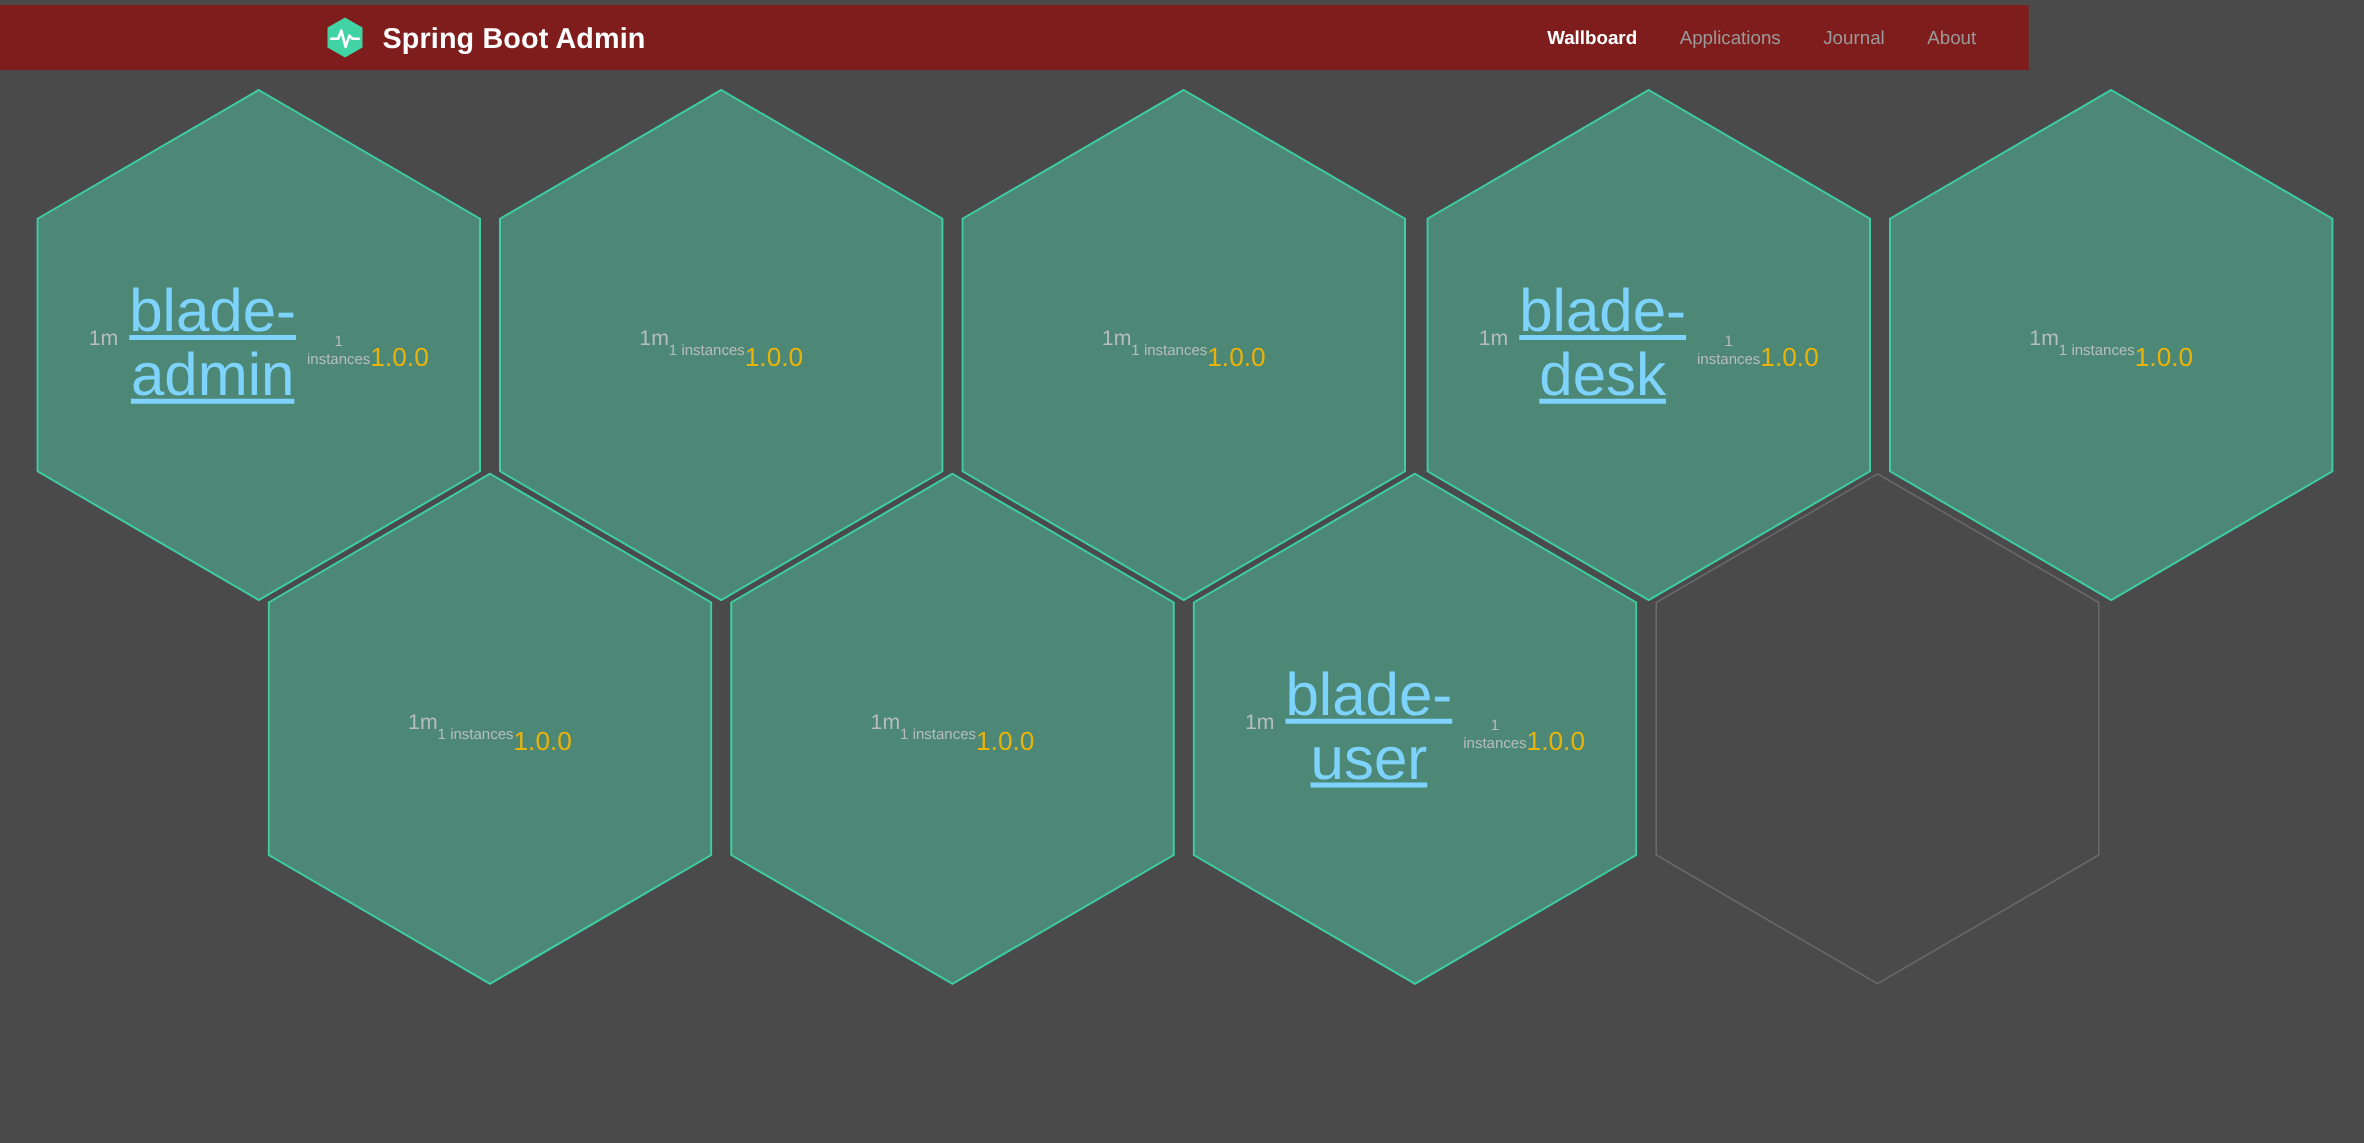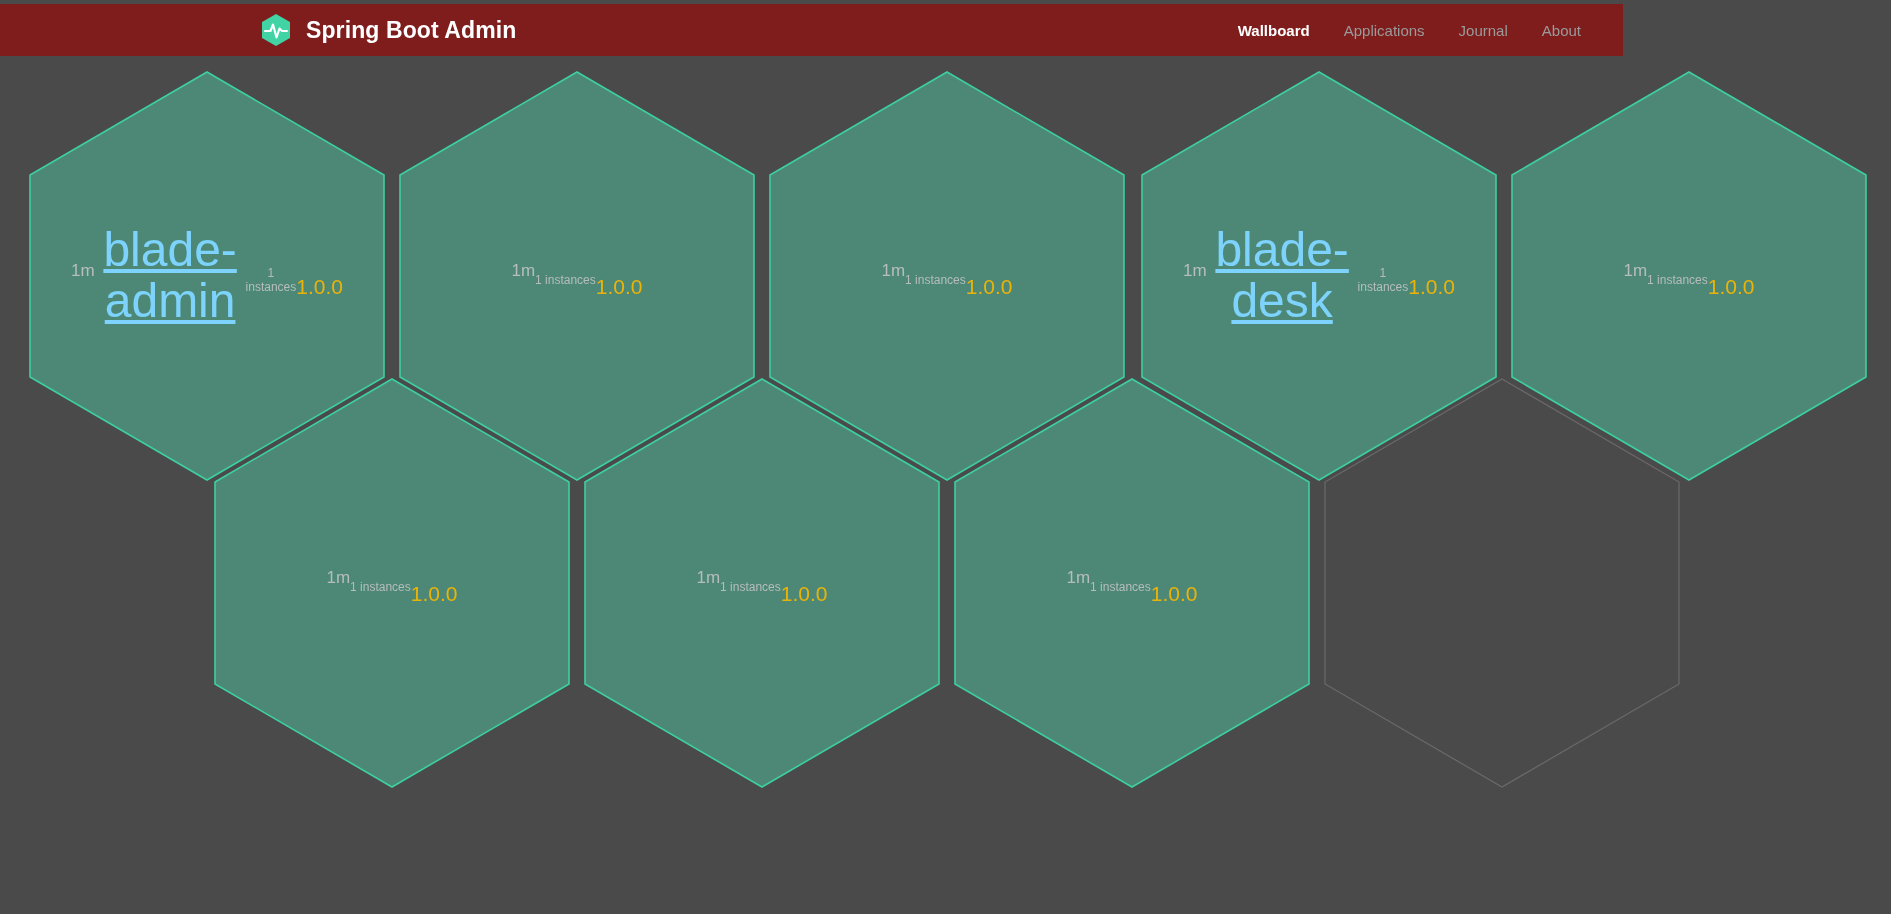--- a/index.html
+++ b/index.html
@@ -244,20 +244,21 @@
           <div class="hex-instances">1 instances</div>
           <div class="hex-version">1.0.0</div>
         </div>
       </div>
       <div class="hex" style="left: 954px; top: 326px;">
         <svg class="hex-svg" viewBox="0 0 356 410" preserveAspectRatio="none">
           <polygon class="hex-body" points="178,1 355,104 355,306 178,409 1,306 1,104"></polygon>
         </svg>
         <div class="hex-content">
           <div class="hex-duration">1m</div>
+          <div class="hex-name">blade-user</div>
           <div class="hex-instances">1 instances</div>
           <div class="hex-version">1.0.0</div>
         </div>
       </div>
       <div class="hex empty" style="left: 1324px; top: 326px;">
         <svg class="hex-svg" viewBox="0 0 356 410" preserveAspectRatio="none">
           <polygon class="hex-body" points="178,1 355,104 355,306 178,409 1,306 1,104"></polygon>
         </svg>
       </div>
     </div>

